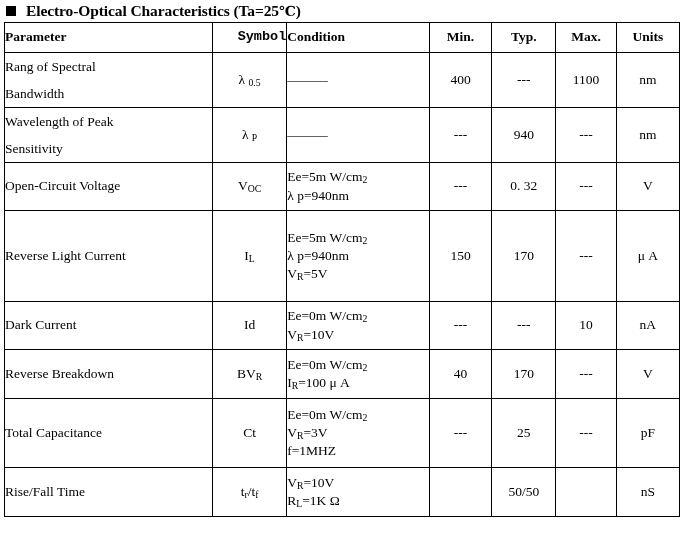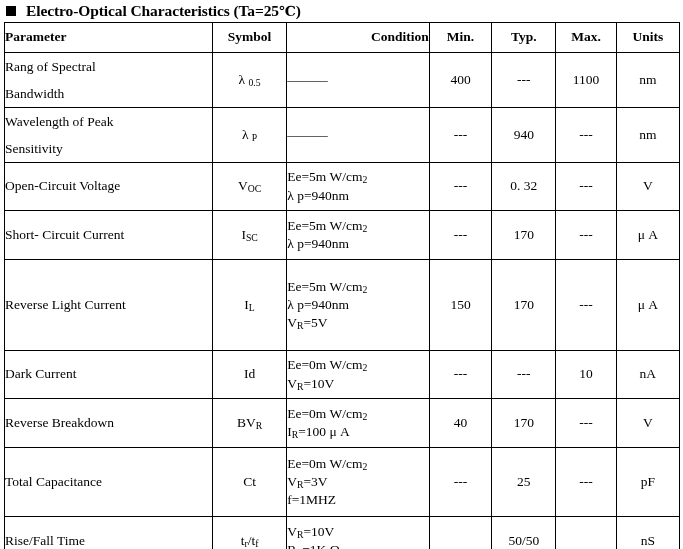--- a/index.html
+++ b/index.html
@@ -72,22 +72,22 @@
   col.c-typ    { width: 64px;  }
   col.c-max    { width: 60px;  }
   col.c-units  { width: 63px;  }
 
   thead th {
     font-weight: bold;
     font-size: 14px;
     height: 29px;
   }
   th.h-param { text-align: left;   padding-left: 7px; }
-  th.h-symbol{ text-align: center; }
-  th.h-cond  { text-align: right;   padding-left: 8px; }
+  th.h-symbol{ text-align: right; font-family: Liberation Mono, monospace; }
+  th.h-cond  { text-align: left;   padding-left: 8px; }
   th.h-min,
   th.h-typ,
   th.h-max,
   th.h-units { text-align: center; }
 
   td.param {
     text-align: left;
     padding-left: 7px;
     padding-right: 3px;
   }
@@ -204,34 +204,20 @@
           <td class="symbol">V<sub>OC</sub></td>
           <td class="cond">
             <span class="cond-line">Ee=5m W/cm<sub>2</sub></span>
             <span class="cond-line">λ p=940nm</span>
           </td>
           <td class="num">---</td>
           <td class="num">0. 32</td>
           <td class="num">---</td>
           <td class="units">V</td>
         </tr>
-        <tr class="r-3">
-          <td class="param">
-            <span class="p-line">Short- Circuit Current</span>
-          </td>
-          <td class="symbol">I<sub>SC</sub></td>
-          <td class="cond">
-            <span class="cond-line">Ee=5m W/cm<sub>2</sub></span>
-            <span class="cond-line">λ p=940nm</span>
-          </td>
-          <td class="num">---</td>
-          <td class="num">170</td>
-          <td class="num">---</td>
-          <td class="units">μ A</td>
-        </tr>
         <tr class="r-4">
           <td class="param">
             <span class="p-line">Reverse Light Current</span>
           </td>
           <td class="symbol">I<sub>L</sub></td>
           <td class="cond">
             <span class="cond-line">Ee=5m W/cm<sub>2</sub></span>
             <span class="cond-line">λ p=940nm</span>
             <span class="cond-line">V<sub>R</sub>=5V</span>
           </td>

